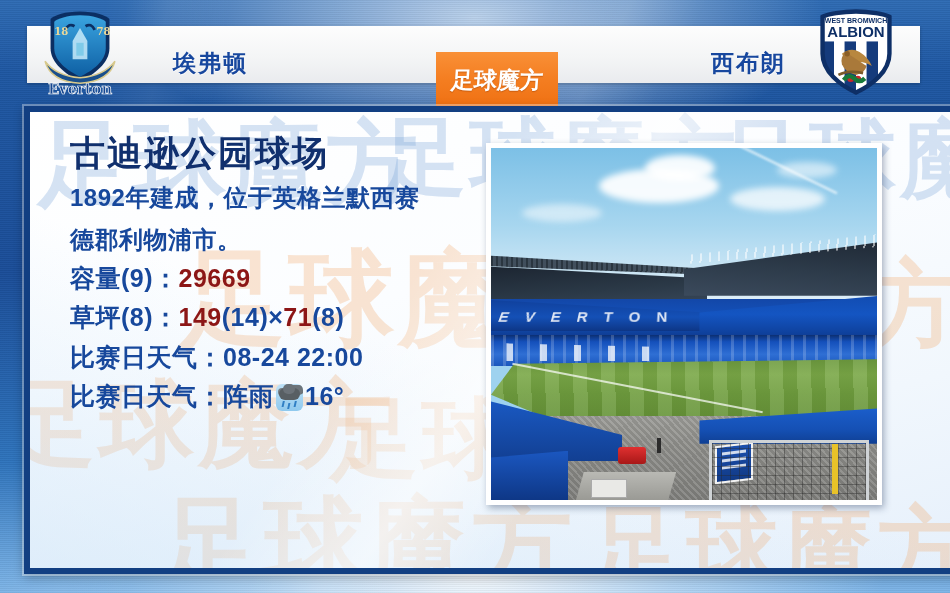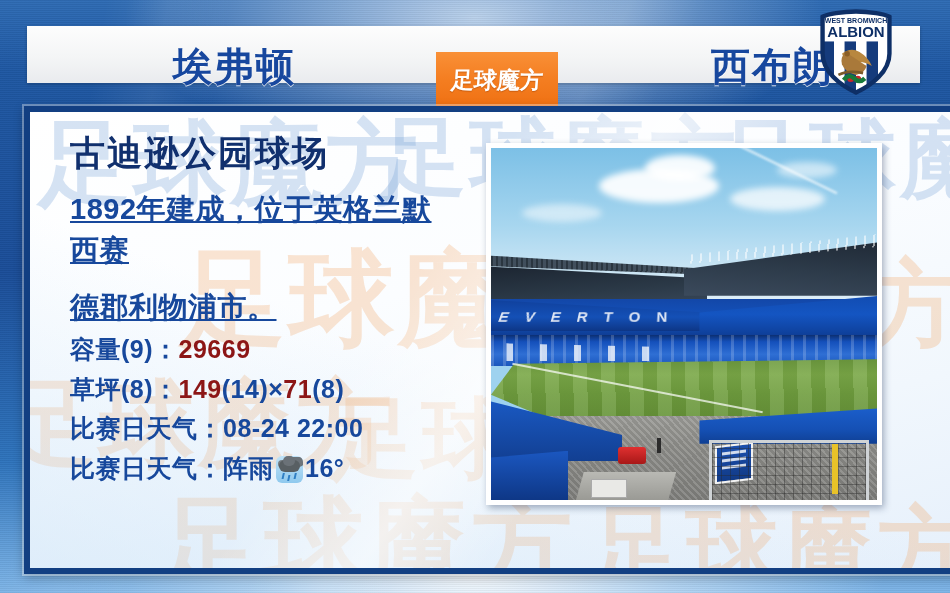--- a/index.html
+++ b/index.html
@@ -29,21 +29,21 @@
   
   .header-bar{
     position:absolute;left:27px;top:26px;width:893px;height:57px;
     background:linear-gradient(180deg,#fdfdfd 0%,#f4f5f6 55%,#e9ebee 100%);
     box-shadow:0 1px 3px rgba(0,0,0,.25);
   }
   .crest{position:absolute;top:6px;width:92px;height:92px;}
   .crest.left{left:34px;}
   .crest.right{left:812px;top:8px;height:88px;}
   .team-name{
-    position:absolute;top:14px;font-size:39px;font-weight:bold;color:#17479e;
+    position:absolute;top:22px;font-size:23px;font-weight:bold;color:#17479e;
     letter-spacing:2px;text-shadow:0 1px 0 rgba(255,255,255,.8);
   }
   .team-name.left{left:146px;}
   .team-name.right{left:684px;}
   .brand-badge{
     position:absolute;left:409px;top:26px;width:122px;height:57px;
     background:linear-gradient(180deg,#f99037 0%,#f47d20 50%,#ef7012 100%);
     display:flex;align-items:center;justify-content:center;
   }
   .brand-badge .bt{
@@ -78,22 +78,22 @@
   }
   .wm.blue{color:rgba(120,163,214,.30);}
   .wm.orange{color:rgba(243,170,105,.30);}
 
   .left-col{position:absolute;left:40px;top:22px;width:420px;z-index:4;}
   .stadium-title{
     font-size:35px;font-weight:bold;color:#11306e;letter-spacing:2px;
     margin:0 0 8px 0;line-height:1.1;
   }
   .desc{
-    font-size:29px;font-weight:bold;color:#17489c;line-height:1.42;
-    margin:16px 0 2px 0;letter-spacing:.5px;width:390px;text-decoration:underline;
+    font-size:24px;font-weight:bold;color:#17489c;line-height:1.42;
+    margin:8px 0 2px 0;letter-spacing:.5px;width:390px;
   }
   .stat{
     font-size:25px;font-weight:bold;color:#17489c;line-height:1.58;
     letter-spacing:.5px;white-space:nowrap;
   }
   .stat .val{color:#8c1616;}
   .stat .x{color:#17489c;font-weight:bold;}
   .wicon{
     display:inline-block;vertical-align:-6px;width:27px;height:27px;margin:0 2px;
     border-radius:6px;position:relative;
@@ -215,20 +215,40 @@
   <div class="header-bar">
 
     <div class="team-name left">埃弗顿</div>
     <div class="team-name right">西布朗</div>
 
     <div class="brand-badge">
       <span class="bt">足球魔方</span>
     </div>
   </div>
 
+  <div class="crest left">
+    <svg viewBox="0 0 100 100" width="92" height="92" aria-hidden="true">
+      <defs>
+        <linearGradient id="evg" x1="0" y1="0" x2="0" y2="1">
+          <stop offset="0" stop-color="#3aa4e0"></stop>
+            <stop offset="1" stop-color="#0e5fa3"></stop>
+        </linearGradient>
+      </defs>
+      <path d="M50 6 C34 6 22 10 18 14 L18 46 C18 62 34 74 50 82 C66 74 82 62 82 46 L82 14 C78 10 66 6 50 6Z" fill="#0b2f63"></path>
+      <path d="M50 10 C36 10 25 14 22 17 L22 46 C22 60 36 70 50 77 C64 70 78 60 78 46 L78 17 C75 14 64 10 50 10Z" fill="url(#evg)"></path>
+      <path d="M50 24 L58 38 L58 58 L42 58 L42 38 Z" fill="#bfe6f7" opacity=".9"></path>
+      <rect x="46" y="40" width="8" height="14" fill="#7fcbe9"></rect>
+      <path d="M34 26 q4 -8 10 -4" stroke="#0b2f63" stroke-width="3" fill="none"></path>
+      <path d="M66 26 q-4 -8 -10 -4" stroke="#0b2f63" stroke-width="3" fill="none"></path>
+      <text x="22" y="32" font-size="11" font-weight="bold" fill="#e8d89a" font-family="DejaVu Serif, serif">18</text>
+      <text x="68" y="32" font-size="11" font-weight="bold" fill="#e8d89a" font-family="DejaVu Serif, serif">78</text>
+      <path d="M12 60 q12 16 38 18 q26 -2 38 -18 q-6 22 -38 24 q-32 -2 -38 -24Z" fill="#1a4f8c" stroke="#d8c98c" stroke-width="1.6"></path>
+      <text x="50" y="96" font-size="16" font-weight="bold" fill="#16468f" text-anchor="middle" font-family="DejaVu Serif, serif" stroke="#ffffff" stroke-width=".7">Everton</text>
+    </svg>
+  </div>
 
   <div class="crest right">
     <svg viewBox="0 0 100 100" width="88" height="88" aria-hidden="true">
       <defs>
         <clipPath id="wbaClip">
           <path d="M50 4 C34 4 18 7 12 10 L12 52 C12 72 32 88 50 96 C68 88 88 72 88 52 L88 10 C82 7 66 4 50 4Z"></path>
         </clipPath>
       </defs>
       <path d="M50 4 C34 4 18 7 12 10 L12 52 C12 72 32 88 50 96 C68 88 88 72 88 52 L88 10 C82 7 66 4 50 4Z" fill="#0e2f66"></path>
       <g clip-path="url(#wbaClip)">

